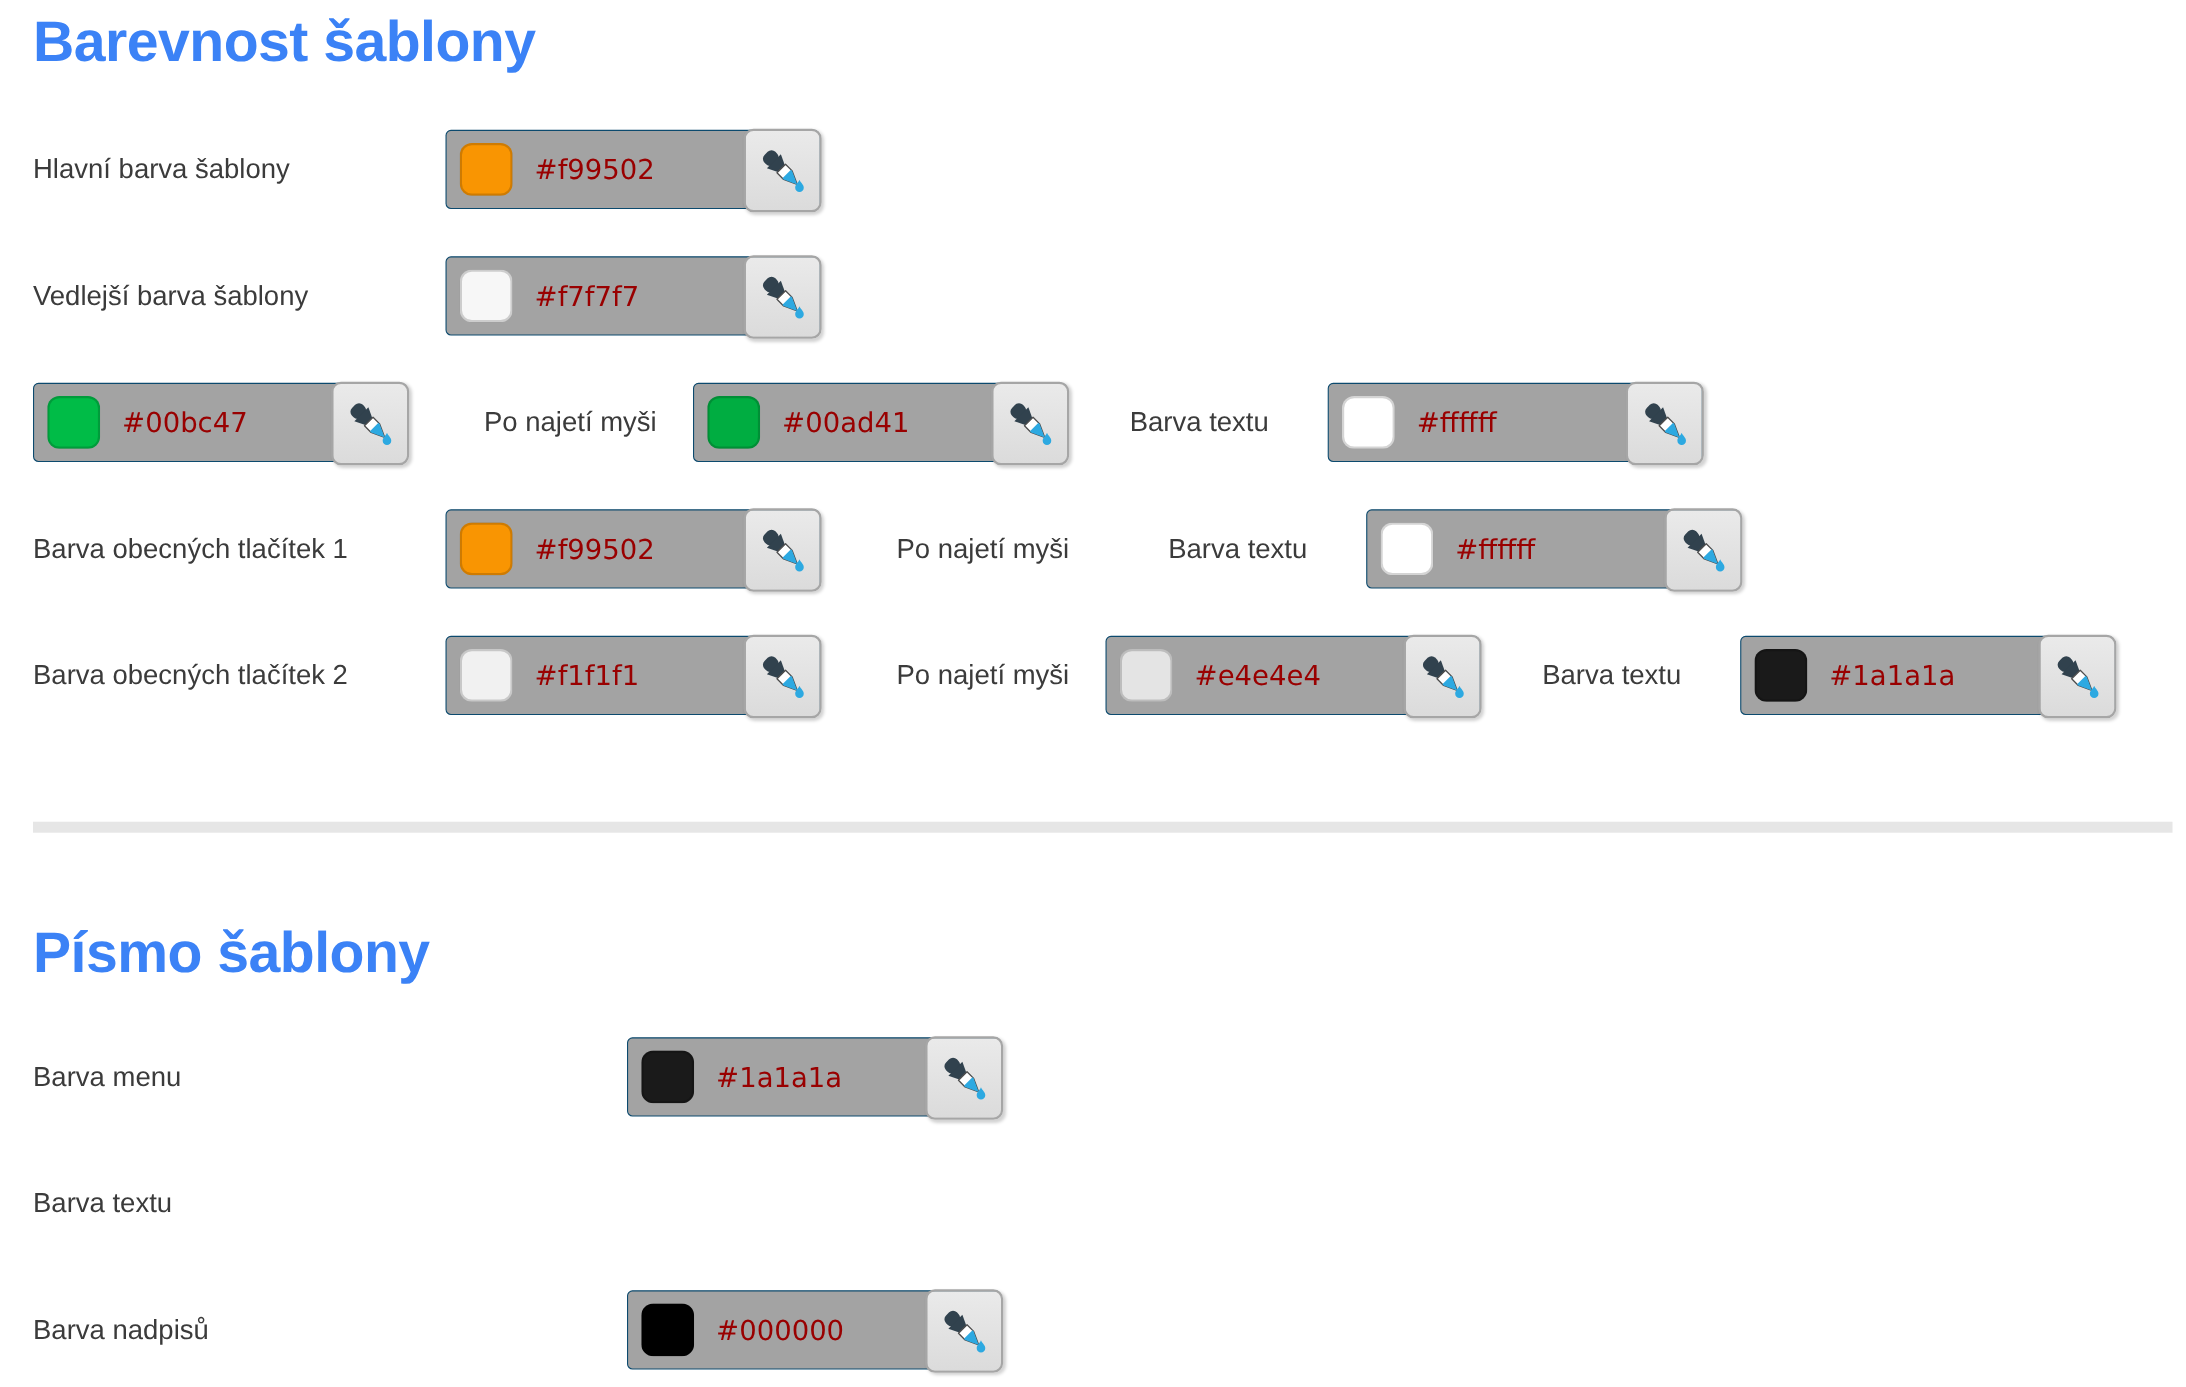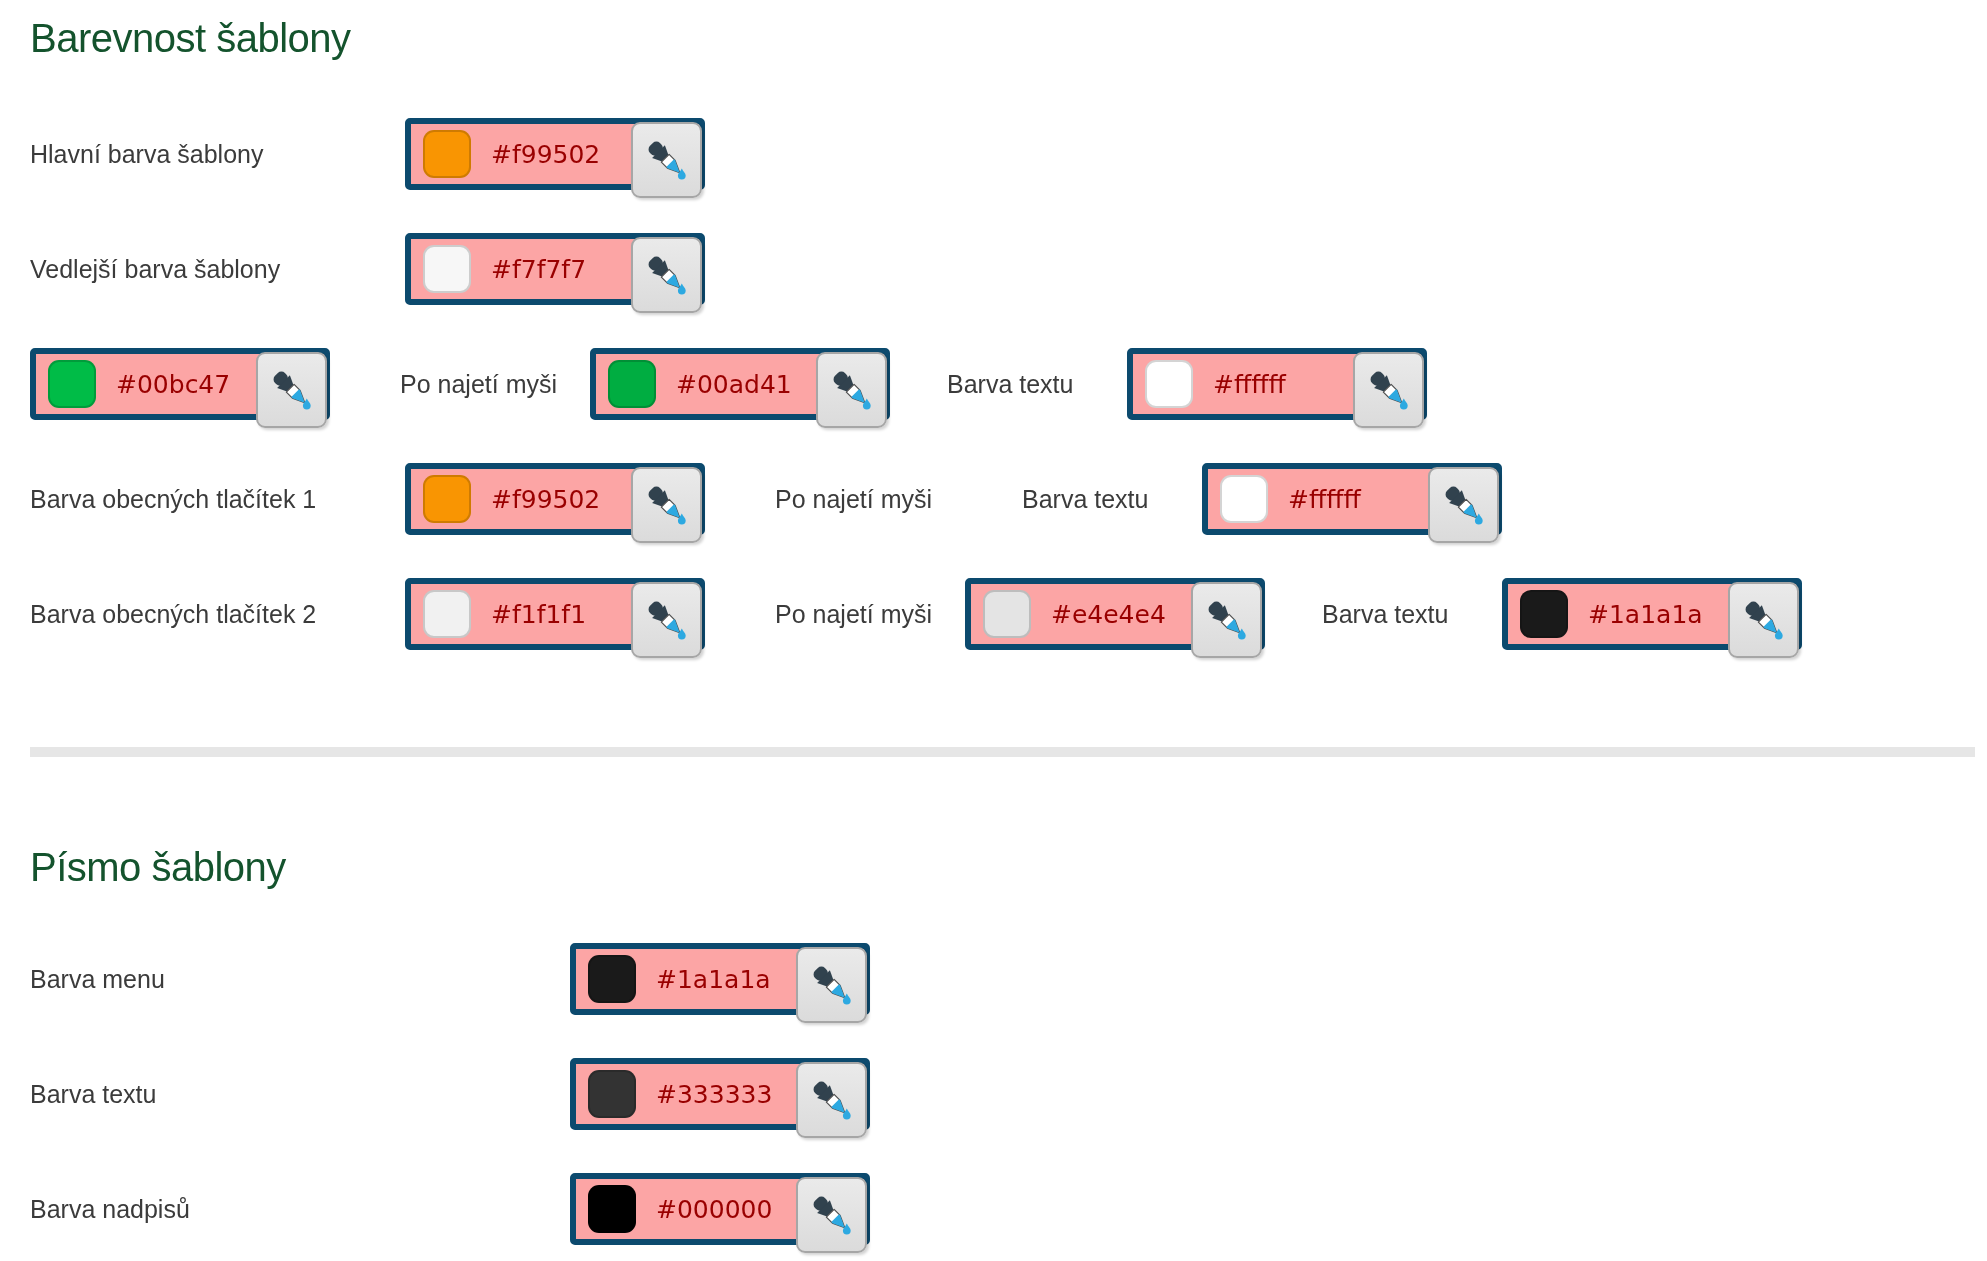--- a/index.html
+++ b/index.html
@@ -7,23 +7,23 @@
     padding: 0;
     background: #ffffff;
   }
   body {
     width: 1987px;
     min-height: 1261px;
     font-family: "Liberation Sans", sans-serif;
     overflow: hidden;
   }
   .section-title {
-    font-size: 40px;
-    font-weight: normal;
-    color: #14532d;
+    font-size: 52px;
+    font-weight: bold;
+    color: #3b82f6;
     margin: 0;
     padding-left: 30px;
     line-height: 48px;
     letter-spacing: -0.5px;
   }
   #section-0 .section-title { padding-top: 14px; }
   #section-1 .section-title { margin-top: 86px; }
 
   .section-colors .rows { margin-top: 56px; }
   .section-font   .rows { margin-top: 52px; }
@@ -50,25 +50,25 @@
     font-size: 25px;
     color: #3b3b3b;
     box-sizing: border-box;
     flex: none;
   }
   .field-1 .sub-label { width: 260px; padding-left: 70px; }
   .field-2 .sub-label { width: 237px; padding-left: 57px; }
 
   .color-input {
     position: relative;
-    width: 300px;
+    width: 340px;
     height: 72px;
     box-sizing: border-box;
-    background: #fca5a5;
-    border: 6px solid #0c4a6e;
+    background: #a3a3a3;
+    border: 1px solid #0c4a6e;
     border-radius: 5px;
     display: flex;
     align-items: center;
     flex: none;
   }
   .swatch {
     width: 48px;
     height: 48px;
     flex: none;
     margin-left: 12px;
@@ -333,38 +333,20 @@
             <path d="M17.5 27.5 h11 v1.5 L23 41 l-5.5 -12 z" fill="#2da9e1"></path>
           </g>
           <path d="M37.8 31.5 C36.6 34.4 33.9 36 33.9 38.6 a3.9 3.9 0 0 0 7.8 0 C41.7 36 39 34.4 37.8 31.5 z" fill="#2da9e1"></path>
         </svg>
       </button>
     </div>
   </div>
       </div>
       <div class="row">
     <div class="row-label">Barva textu</div>
-  <div class="field field-0">
-
-    <div class="color-input">
-      <span class="swatch" style="background: rgb(51, 51, 51);"></span>
-      <span class="hex-value">#333333</span>
-      <button class="picker-btn">
-        <svg width="46" height="46" viewBox="0 0 46 46" aria-hidden="true">
-          <g transform="rotate(-45 23 23)">
-            <rect x="16" y="1" width="14" height="12" rx="5" fill="#31424e"></rect>
-            <path d="M14 11 h18 l-4.5 9.5 h-9 z" fill="#31424e"></path>
-            <path d="M17.5 20.5 h11 v8.5 L23 41 l-5.5 -12 z" fill="#ffffff" stroke="#4d4d4d" stroke-width="1.2" stroke-linejoin="round"></path>
-            <path d="M17.5 27.5 h11 v1.5 L23 41 l-5.5 -12 z" fill="#2da9e1"></path>
-          </g>
-          <path d="M37.8 31.5 C36.6 34.4 33.9 36 33.9 38.6 a3.9 3.9 0 0 0 7.8 0 C41.7 36 39 34.4 37.8 31.5 z" fill="#2da9e1"></path>
-        </svg>
-      </button>
-    </div>
-  </div>
       </div>
       <div class="row">
     <div class="row-label">Barva nadpisů</div>
   <div class="field field-0">
 
     <div class="color-input">
       <span class="swatch" style="background: rgb(0, 0, 0);"></span>
       <span class="hex-value">#000000</span>
       <button class="picker-btn">
         <svg width="46" height="46" viewBox="0 0 46 46" aria-hidden="true">

